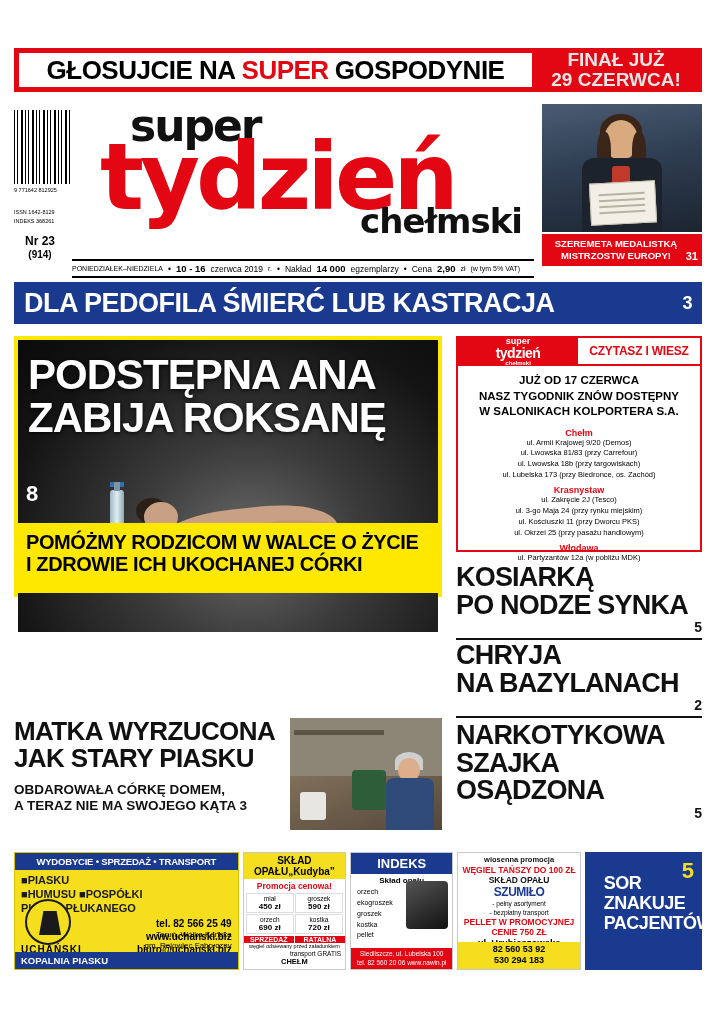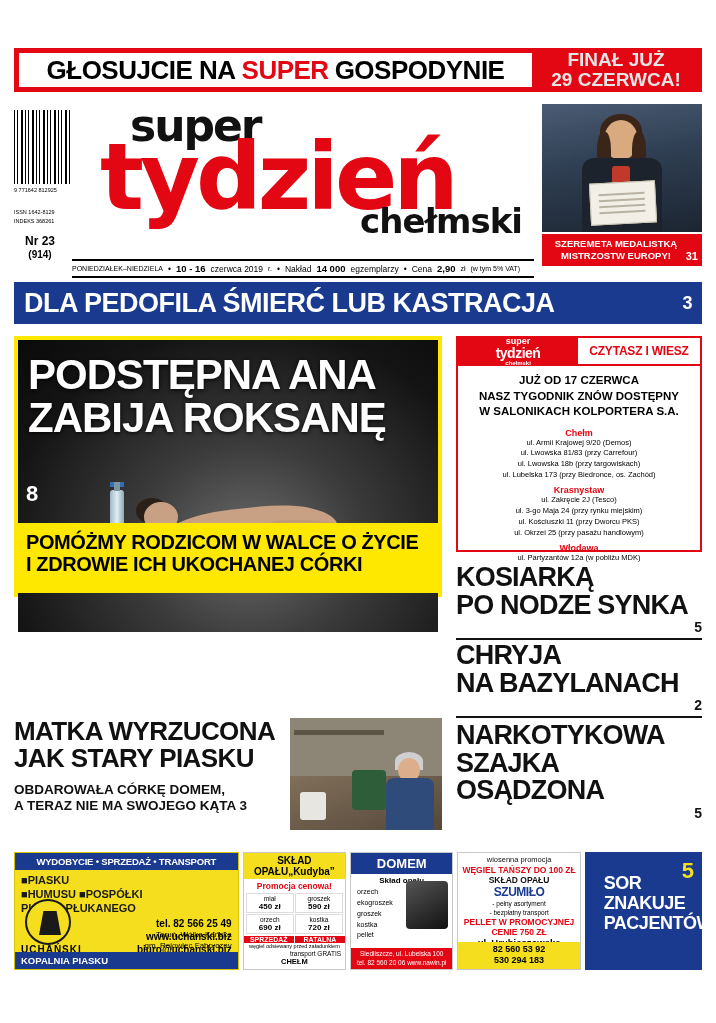--- a/index.html
+++ b/index.html
@@ -253,21 +253,21 @@
   .ad2 .ft { font-size: 7.5px; font-weight:bold; text-align:center; line-height:1.3; }
 
   .ad3 { width: 104px; background: #fff; border: 1px solid #c8c8c8; }
   .ad3 .hd { background:#1a3a8f; color:#fff; font-weight:bold; font-size: 13px; text-align:center; padding: 3px 0; }
   .ad3 .sub { font-size: 8px; font-weight:bold; text-align:center; padding: 2px 0; }
   .ad3 .list { font-size: 7px; line-height: 1.55; padding-left: 6px; }
   .ad3 .coal { position:absolute; right: 4px; top: 28px; width: 42px; height: 48px; background: linear-gradient(150deg,#555,#111); border-radius: 4px; }
   .ad3 .ft { position:absolute; left:0; bottom:0; width:100%; background:#e30613; color:#fff; font-size:6.5px; text-align:center; padding:2px 0; line-height:1.3; }
 
   .ad4 { width: 124px; background: #fff; border: 1px solid #c8c8c8; }
-  .ad4 .t1 { font-size: 7.5px; font-weight:normal; text-align:center; color:#111; padding-top:2px; line-height:1.3; }
+  .ad4 .t1 { font-size: 7.5px; font-weight:bold; text-align:center; color:#111; padding-top:2px; line-height:1.3; }
   .ad4 .t2 { font-size: 8.5px; font-weight:bold; text-align:center; color:#e30613; line-height:1.2; }
   .ad4 .t3 { font-size: 12px; font-weight:bold; text-align:center; color:#1a3a8f; letter-spacing:-0.5px; }
   .ad4 .t4 { font-size: 6.5px; text-align:center; line-height:1.4; }
   .ad4 .t5 { font-size: 8.5px; font-weight:bold; text-align:center; color:#e30613; }
   .ad4 .t6 { font-size: 9.5px; font-weight:bold; text-align:center; }
   .ad4 .ft { position:absolute; left:0; bottom:0; width:100%; background:#f4de1e; font-weight:bold; font-size:9px; text-align:center; padding:2px 0; line-height:1.3; }
 
   .ad5 { width: 118px; background: #1a3a8f; color: #fff; }
   .ad5 .num { position:absolute; right: 8px; top: 6px; font-size: 22px; font-weight:bold; color:#f4de1e; }
   .ad5 .tx { font-weight: bold; font-size: 18px; line-height: 1.1; padding: 22px 6px 0; letter-spacing:-0.5px;margin-left:13px; }
@@ -482,21 +482,21 @@
       <div style="font-size:5.5px;text-align:center;line-height:1.3;">węgiel odsiewany przed załadunkiem</div>
       <div style="font-size:6.5px;text-align:right;padding-right:4px;">transport GRATIS</div>
       <div class="ft">
         <div>CHEŁM</div>
         <div>UL. HRUBIESZOWSKA 137</div>
 
       </div>
     </div>
 
     <div class="ad ad3">
-      <div class="hd">DOMEM</div>
+      <div class="hd">INDEKS</div>
       <div class="sub">Skład opału</div>
       <div class="coal"></div>
       <div class="list">
         <div>orzech</div>
         <div>ekogroszek</div>
         <div>groszek</div>
         <div>kostka</div>
         <div>pellet</div>
       </div>
       <div class="ft">

